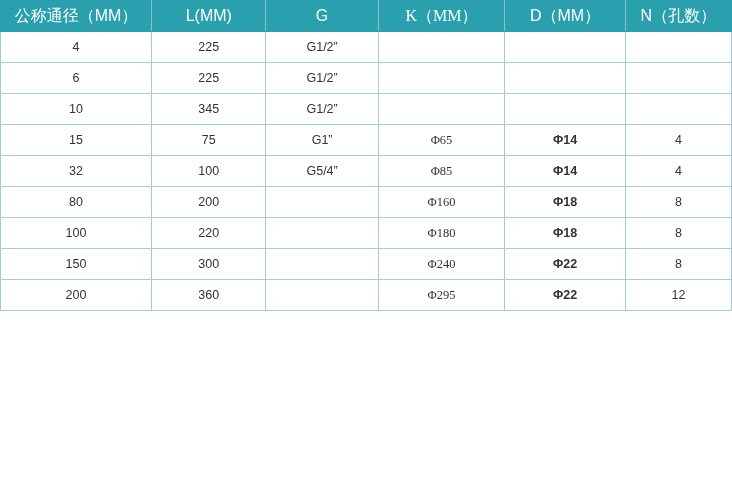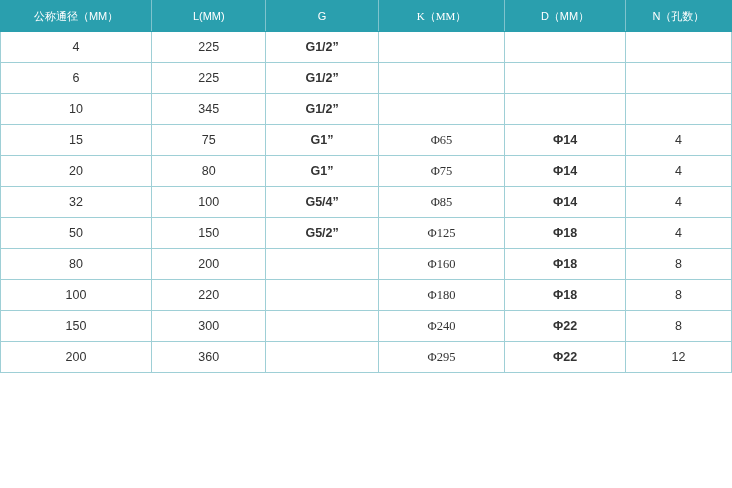--- a/index.html
+++ b/index.html
@@ -26,34 +26,34 @@
     font-size: 12.5px;
     color: #333333;
     height: 31px;
     padding: 0;
     box-sizing: border-box;
   }
   .spec-table thead th {
     background: #2a9fae;
     color: #ffffff;
     font-weight: normal;
-    font-size: 11px;
+    font-size: 16px;
     height: 31px;
     border: 1px solid #2a9fae;
     border-right: 1px solid #7fc3cd;
   }
   .spec-table thead th:last-child {
     border-right: 1px solid #2a9fae;
   }
   .spec-table tbody td {
     background: #ffffff;
   }
   .col-0 { width: 148px; }
   .col-1 { width: 112px; }
-  .col-2 { width: 110px; font-weight: bold; }
+  .col-2 { width: 110px; }
   .col-3 { width: 124px; font-family: Liberation Serif, serif; }
   .col-4 { width: 118px; font-weight: bold; }
   .col-5 { width: 104px; }
 </style>
 </head>
 <body>
 
 <table class="spec-table">
   <thead>
     <tr>
@@ -92,41 +92,25 @@
     </tr>
     <tr>
       <td class="col-0">15</td>
       <td class="col-1">75</td>
       <td class="col-2">G1”</td>
       <td class="col-3">Φ65</td>
       <td class="col-4">Φ14</td>
       <td class="col-5">4</td>
     </tr>
     <tr>
-      <td class="col-0">20</td>
-      <td class="col-1">80</td>
-      <td class="col-2">G1”</td>
-      <td class="col-3">Φ75</td>
-      <td class="col-4">Φ14</td>
-      <td class="col-5">4</td>
-    </tr>
-    <tr>
       <td class="col-0">32</td>
       <td class="col-1">100</td>
       <td class="col-2">G5/4”</td>
       <td class="col-3">Φ85</td>
       <td class="col-4">Φ14</td>
-      <td class="col-5">4</td>
-    </tr>
-    <tr>
-      <td class="col-0">50</td>
-      <td class="col-1">150</td>
-      <td class="col-2">G5/2”</td>
-      <td class="col-3">Φ125</td>
-      <td class="col-4">Φ18</td>
       <td class="col-5">4</td>
     </tr>
     <tr>
       <td class="col-0">80</td>
       <td class="col-1">200</td>
       <td class="col-2"></td>
       <td class="col-3">Φ160</td>
       <td class="col-4">Φ18</td>
       <td class="col-5">8</td>
     </tr>

